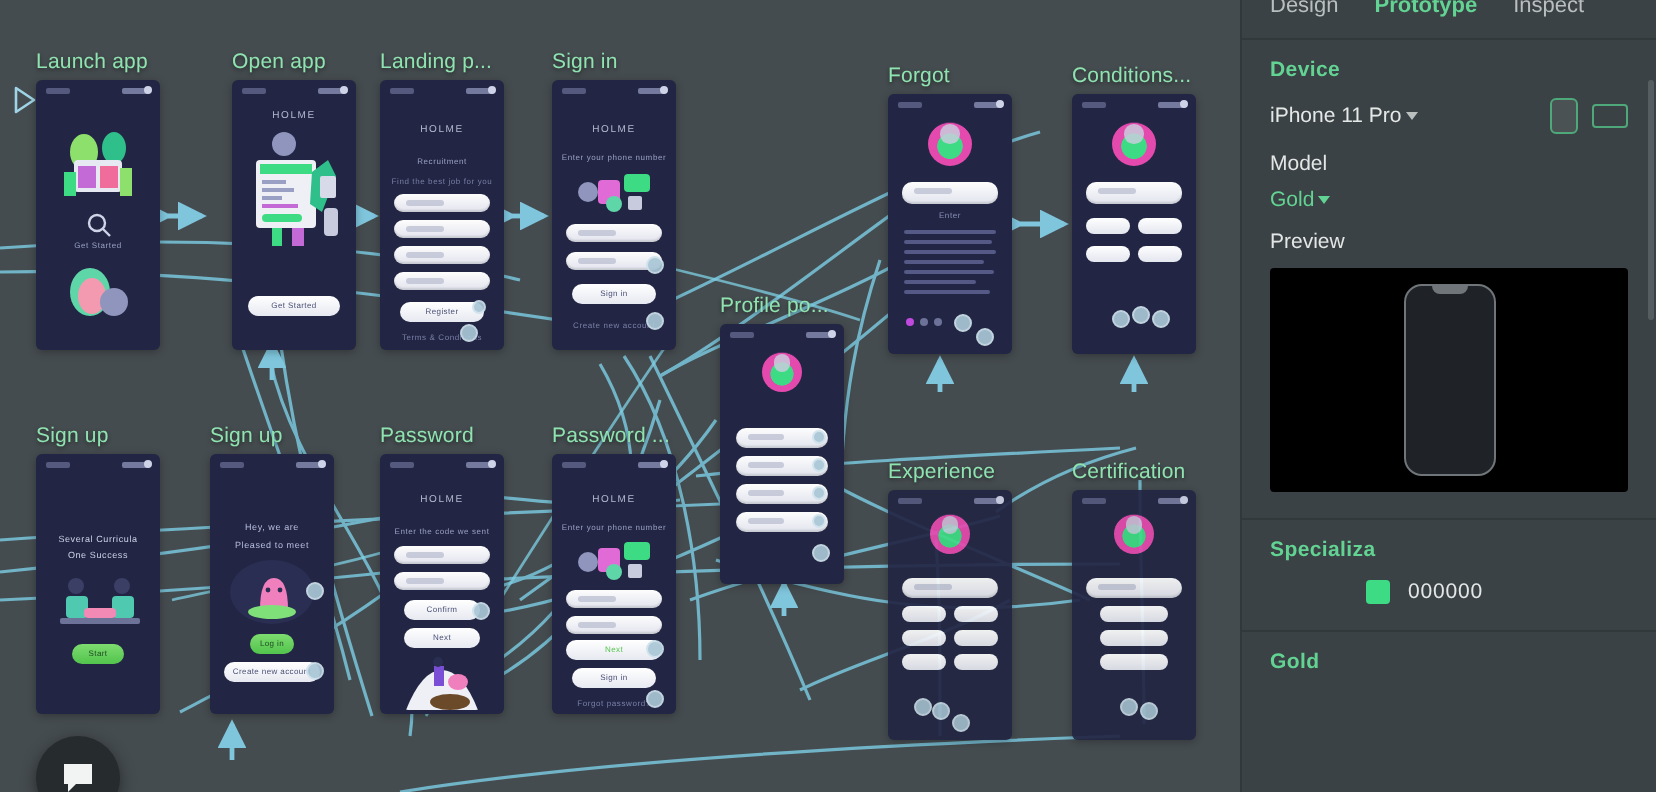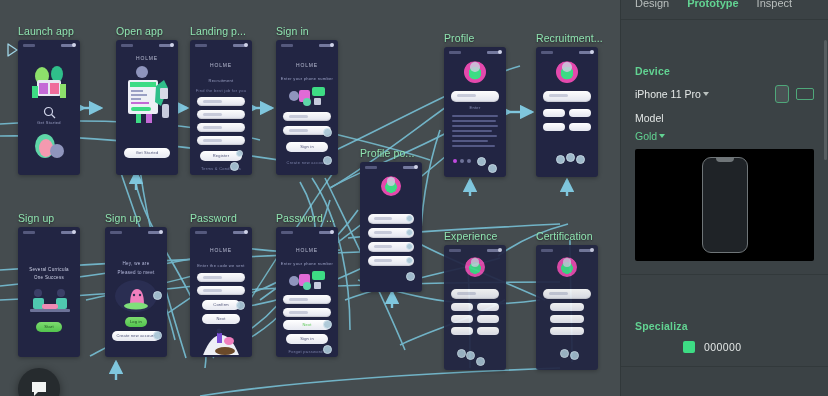--- a/index.html
+++ b/index.html
@@ -103,21 +103,21 @@
   #panel {
     width: 208px; height: 396px; background:#3b4245; color:#dfe3e2;
     border-left:1px solid #31383a; position:relative; overflow:hidden;
   }
   .tabs { display:flex; gap:18px; padding:0 14px; height:16px; align-items:flex-start;
     font-size:11px; margin-top:-3px; }
   .tab { color:#b9bfbe; cursor:pointer; }
   .tab.active { color:#62d392; font-weight:bold; }
   .divider { height:1px; background:#32393b; margin-top:6px; }
   .section { padding:9px 14px 7px 14px; }
-  .sec-title { color:#62d392; font-size:10.5px; font-weight:bold; letter-spacing:.2px;margin-top:36px; }
+  .sec-title { color:#62d392; font-size:10.5px; font-weight:bold; letter-spacing:.2px; }
   .row { display:flex; align-items:center; justify-content:space-between; margin-top:8px; }
   .selval { color:#e4e8e7; font-size:10.5px; display:flex; align-items:center; gap:2px; }
   .selval.green { color:#62d392; }
   .caret { width:0;height:0;border-left:3.5px solid transparent;border-right:3.5px solid transparent;
     border-top:4px solid #b9c0be; display:inline-block; }
   .orient { display:flex; gap:7px; }
   .ori-btn { width:14px; height:18px; border:1.5px solid #4fa87a; border-radius:2px; }
   .ori-btn.sel { background:#4a5254; border-radius:3px; padding:1px; }
   .ori-land { width:18px; height:12px; border:1.5px solid #4fa87a; border-radius:2px; align-self:center; }
   .lbl { font-size:10.5px; color:#e2e6e5; margin-top:9px; }
@@ -328,21 +328,21 @@
         <div class="btn-white" style="left:10px;top:102px;width:42px;">
           <span class="btn-lbl">Sign in</span>
         </div>
         <div class="subtxt" style="top:120px;color:#7a80a8;">Create new account</div>
         <span class="node" style="left:47px;top:88px;"></span>
         <span class="node" style="left:47px;top:116px;"></span>
       </div>
     </div>
 
     <div class="frame" style="left:444px; top:33px;">
-      <div class="frame-label">Profile</div>
+      <div class="frame-label">Forgot</div>
       <div class="screen" style="width:62px;height:130px;">
         <div class="statusbar">
           <span class="sb-l"></span>
             <span class="sb-r"></span>
             <span class="sb-dot"></span>
         </div>
         <span class="avatar-ring" style="left:20px;top:14px;width:22px;height:22px;"></span>
         <div class="field" style="left:7px;top:44px;width:48px;height:11px;">
             <i class="fl"></i>
           </div>
@@ -358,21 +358,21 @@
           <i class="on"></i>
             <i></i>
             <i></i>
         </div>
         <span class="node" style="left:33px;top:110px;"></span>
         <span class="node" style="left:44px;top:117px;"></span>
       </div>
     </div>
 
     <div class="frame" style="left:536px; top:33px;">
-      <div class="frame-label">Recruitment...</div>
+      <div class="frame-label">Conditions...</div>
       <div class="screen" style="width:62px;height:130px;">
         <div class="statusbar">
           <span class="sb-l"></span>
             <span class="sb-r"></span>
             <span class="sb-dot"></span>
         </div>
         <span class="avatar-ring" style="left:20px;top:14px;width:22px;height:22px;"></span>
         <div class="field" style="left:7px;top:44px;width:48px;height:11px;">
             <i class="fl"></i>
           </div>
@@ -609,20 +609,21 @@
       </div>
 
       <div class="lbl">Model</div>
       <div style="margin-top:6px;">
         <span class="selval green">
           <span>Gold</span>
           <i class="caret" style="border-top-color:#62d392;"></i>
         </span>
       </div>
 
+      <div class="lbl">Preview</div>
       <div class="preview-box">
         <div class="prev-phone"></div>
       </div>
     </div>
 
     <div class="divider"></div>
 
     <div class="section">
       <div class="sec-title">Specializa</div>
       <div class="bgrow">

